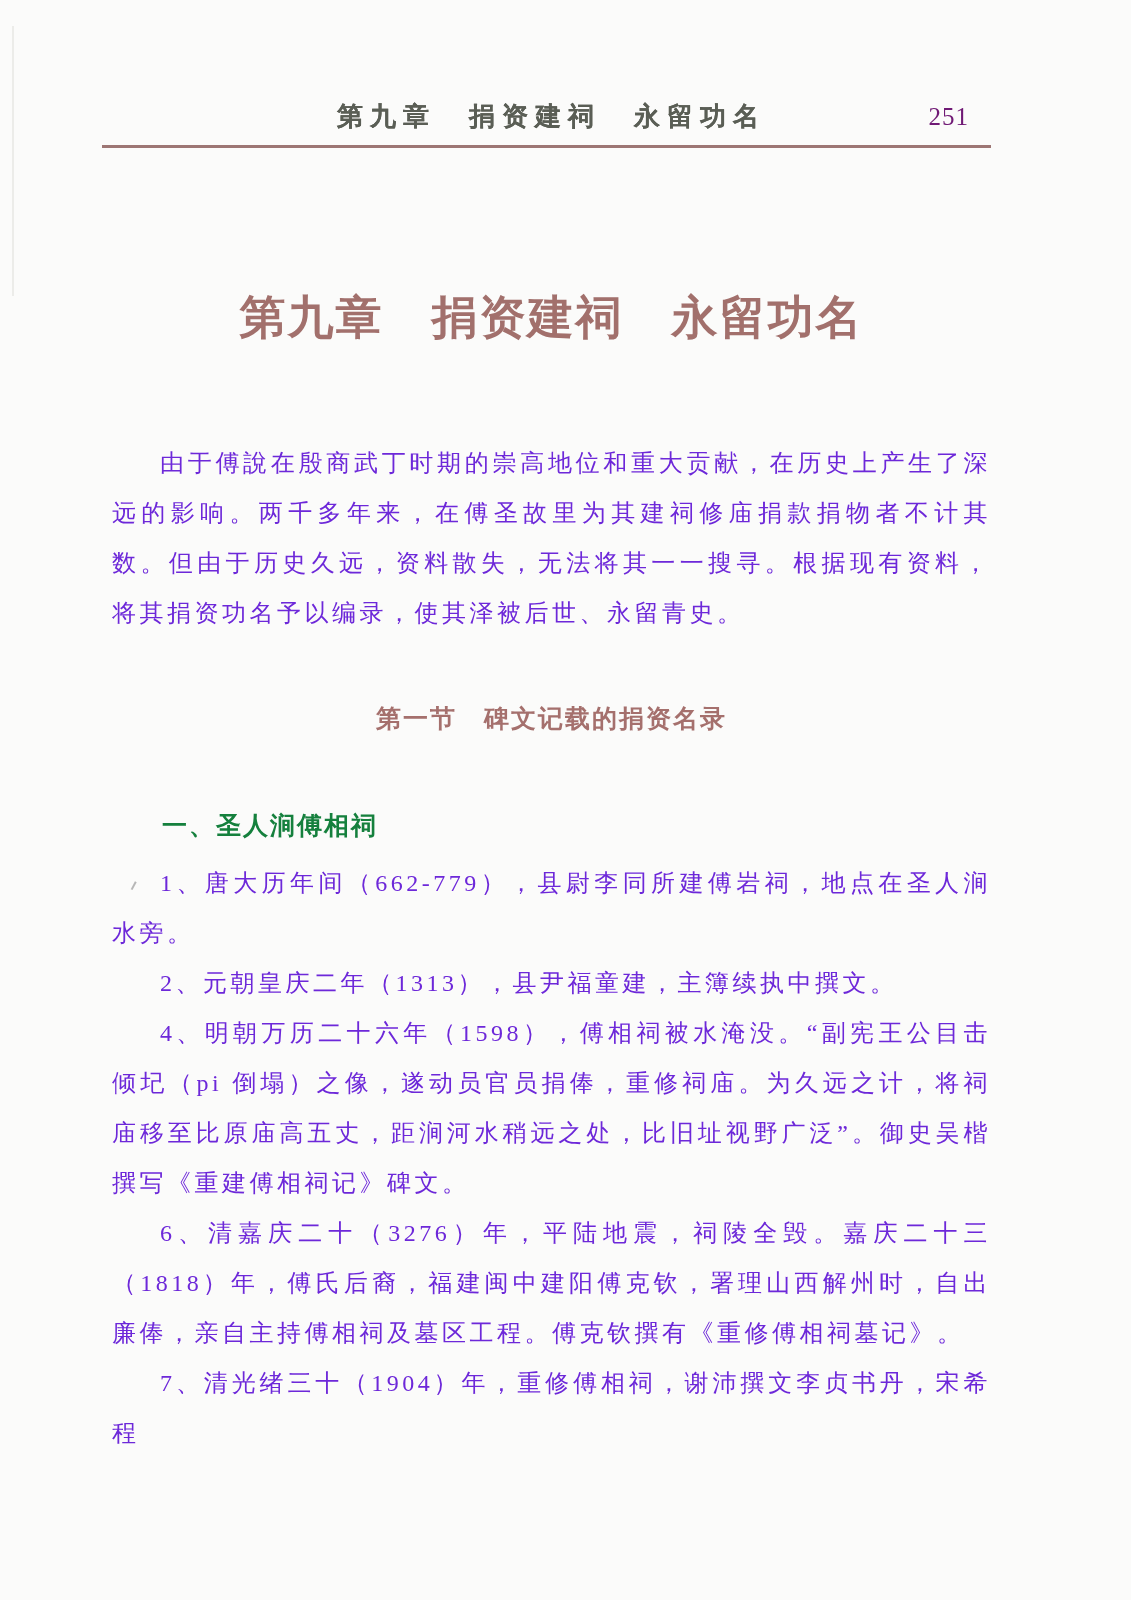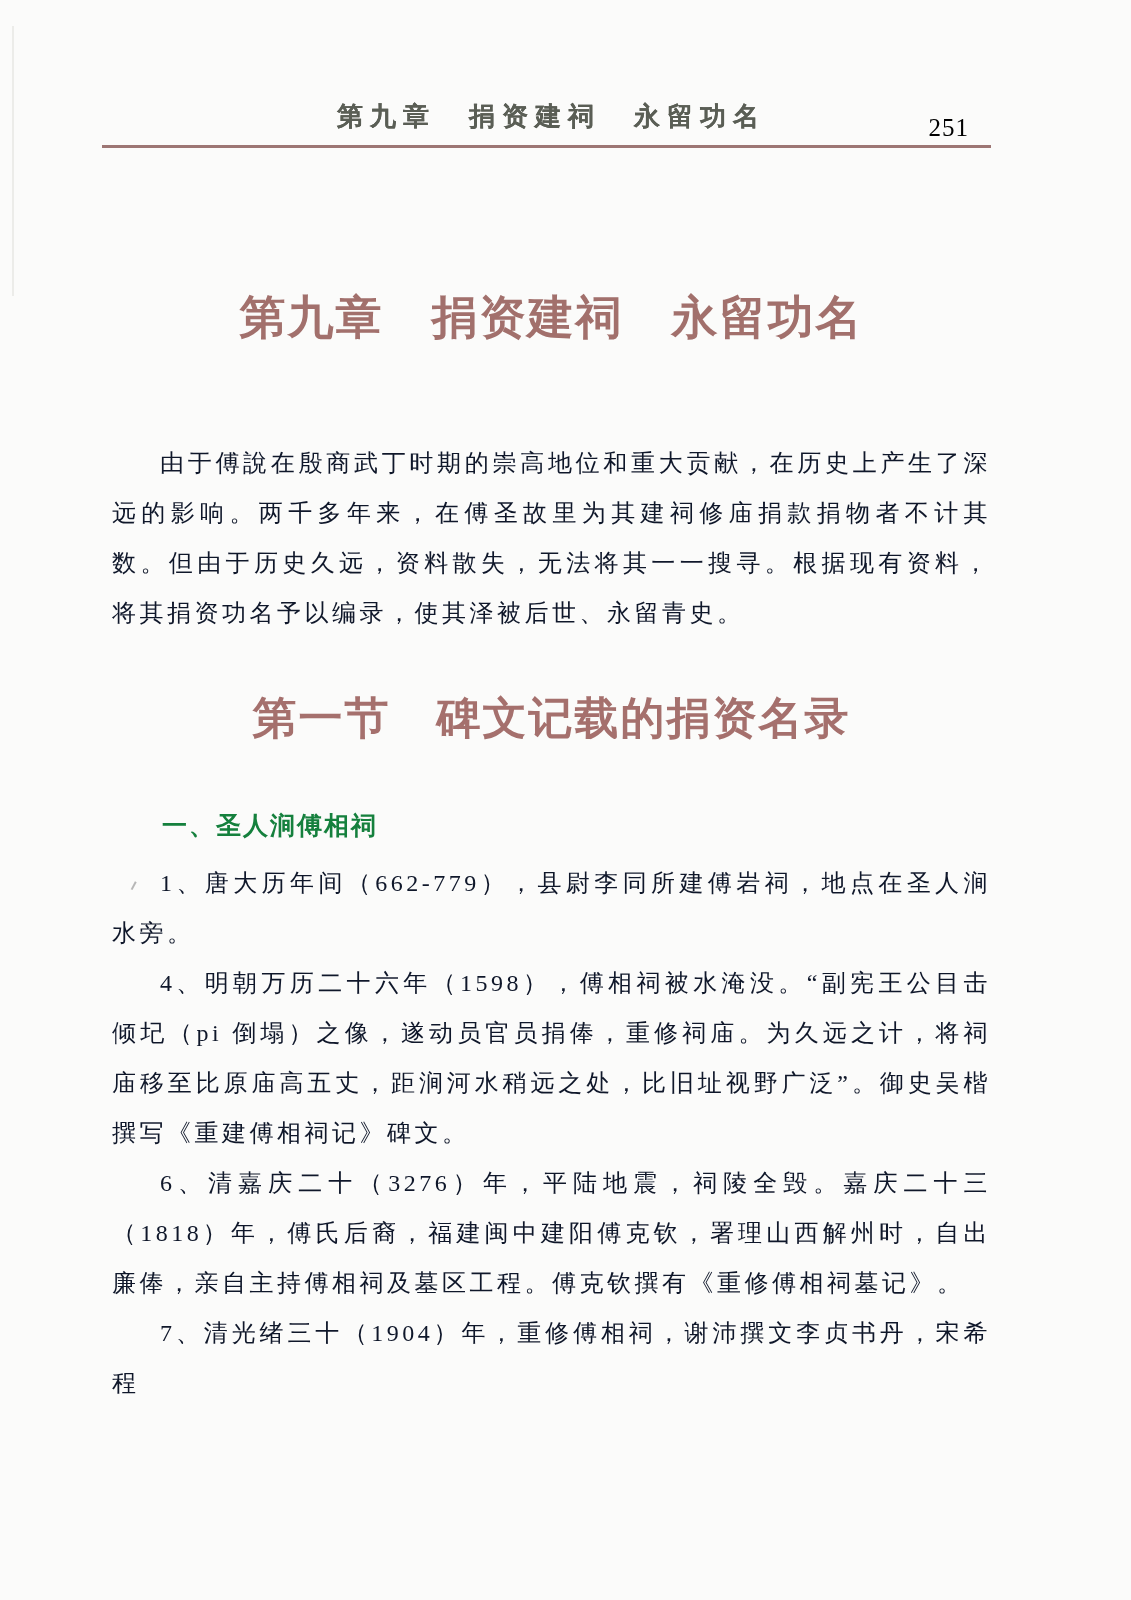--- a/index.html
+++ b/index.html
@@ -32,22 +32,22 @@
   .running-title {
     text-align: center;
     font-weight: bold;
     font-size: 26px;
     letter-spacing: 7px;
     color: #5a5e55;
     line-height: 34px;
     text-shadow: 0 0 .4px #5a5e55;
   }
   .page-number {
-    position: absolute; right: 22px; top: 14px;
-    font-size: 25px; color: #000000; letter-spacing: 1px;
+    position: absolute; right: 22px; top: 3px;
+    font-size: 25px; color: #701a75; letter-spacing: 1px;
   }
   .header-rule {
     height: 3px; background: #9d7674;
     margin: 11px 0 0 -10px;
     border: none;
   }
   
   .chapter-title {
     margin: 142px 0 0;
     text-align: center;
@@ -56,31 +56,31 @@
     letter-spacing: 2px;
     color: #a2706c;
     line-height: 56px;
   }
   
   .para {
     margin: 0;
     font-size: 24px;
     line-height: 50px;
     letter-spacing: 3.5px;
-    color: #0f172a;
+    color: #6d28d9;
     text-align: justify;
     text-indent: 2em;
   }
   .intro { margin-top: 92px; }
   
   .section-title {
     margin: 58px 0 0;
     text-align: center;
     font-family: "Liberation Sans", "DejaVu Sans", sans-serif;
-    font-size: 44px;
+    font-size: 25px;
     font-weight: bold;
     letter-spacing: 2px;
     color: #a5706d;
     line-height: 44px;
   }
   
   .subsection-title {
     margin: 68px 0 0;
     padding-left: 2em;
     font-family: "Liberation Sans", "DejaVu Sans", sans-serif;
@@ -109,18 +109,19 @@
   <h1 class="chapter-title">第九章　捐资建祠　永留功名</h1>
 
   <p class="para intro">由于傅說在殷商武丁时期的崇高地位和重大贡献，在历史上产生了深远的影响。两千多年来，在傅圣故里为其建祠修庙捐款捐物者不计其数。但由于历史久远，资料散失，无法将其一一搜寻。根据现有资料，将其捐资功名予以编录，使其泽被后世、永留青史。</p>
 
   <h2 class="section-title">第一节　碑文记载的捐资名录</h2>
 
   <h3 class="subsection-title">一、圣人涧傅相祠</h3>
 
   <div class="items">
     <p class="para">1、唐大历年间（662-779），县尉李同所建傅岩祠，地点在圣人涧水旁。</p>
+    <p class="para">2、元朝皇庆二年（1313），县尹福童建，主簿续执中撰文。</p>
     <p class="para">4、明朝万历二十六年（1598），傅相祠被水淹没。“副宪王公目击倾圮（pi 倒塌）之像，遂动员官员捐俸，重修祠庙。为久远之计，将祠庙移至比原庙高五丈，距涧河水稍远之处，比旧址视野广泛”。御史吴楷撰写《重建傅相祠记》碑文。</p>
     <p class="para">6、清嘉庆二十（3276）年，平陆地震，祠陵全毁。嘉庆二十三（1818）年，傅氏后裔，福建闽中建阳傅克钦，署理山西解州时，自出廉俸，亲自主持傅相祠及墓区工程。傅克钦撰有《重修傅相祠墓记》。</p>
     <p class="para">7、清光绪三十（1904）年，重修傅相祠，谢沛撰文李贞书丹，宋希程</p>
   </div>
 
 </div>
 
 </body></html>

